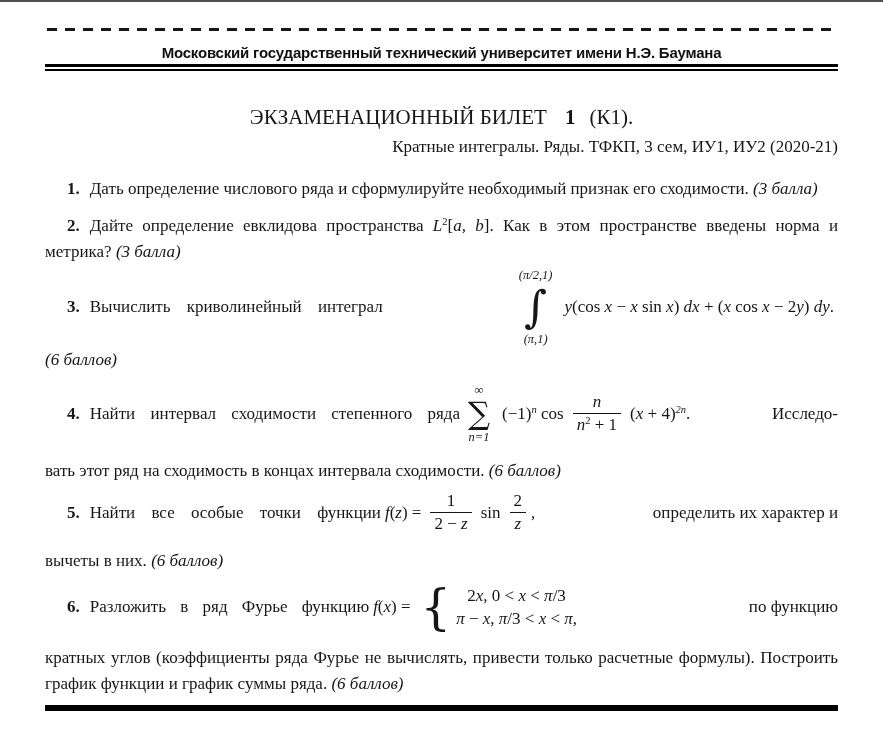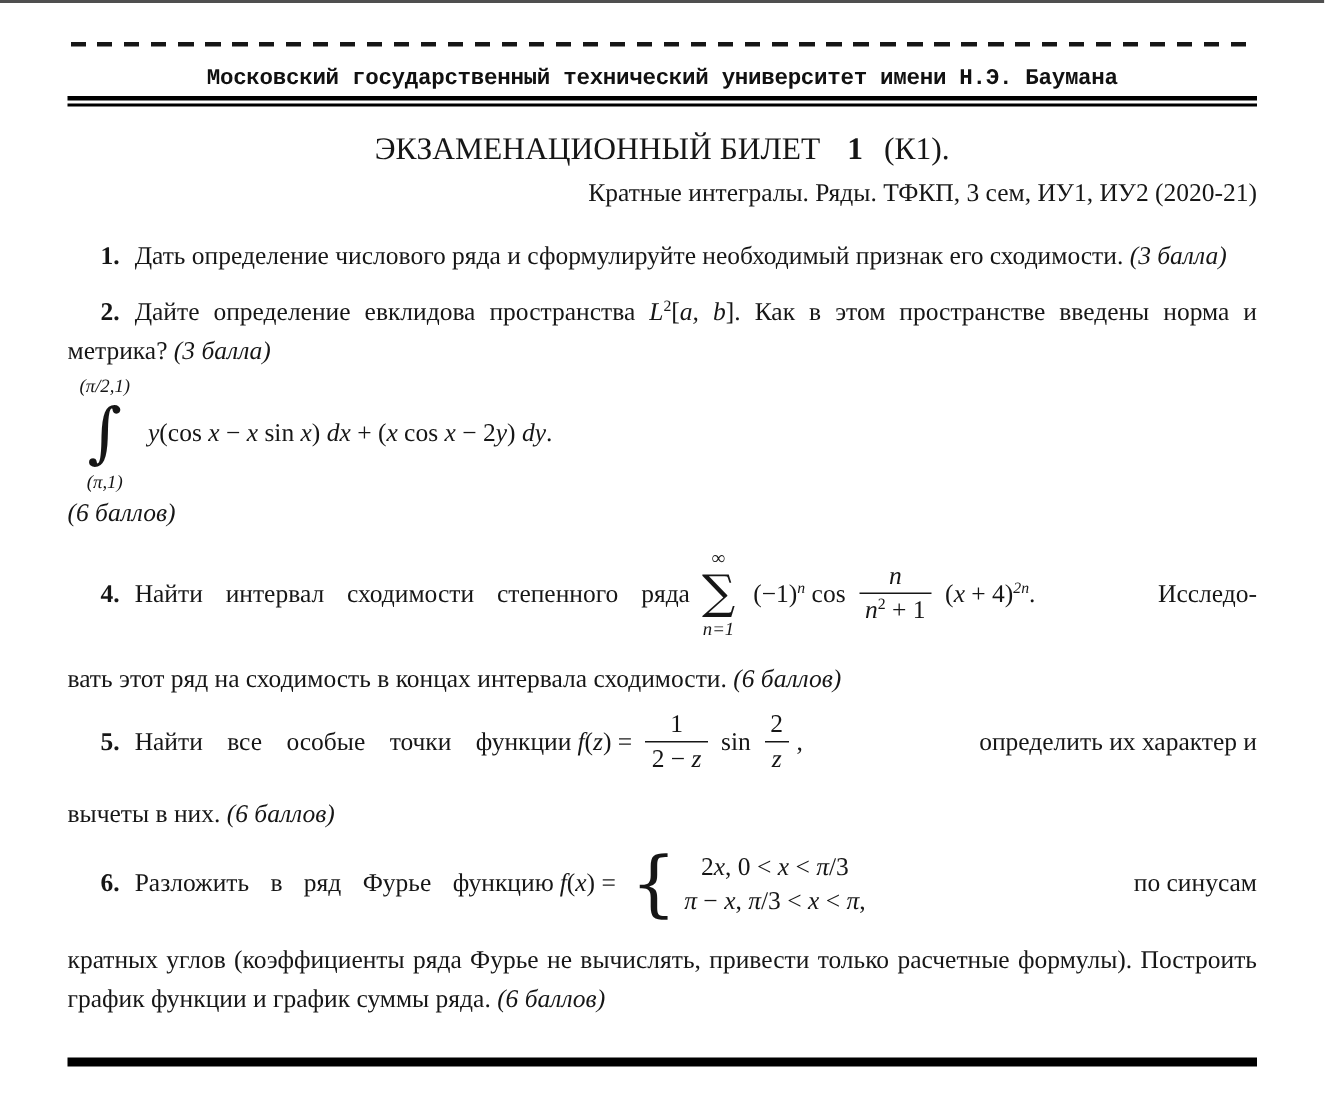--- a/index.html
+++ b/index.html
@@ -8,28 +8,28 @@
     color: #161616; font-family: "Liberation Serif", "DejaVu Serif", serif;
     overflow: hidden;
   }
   .top-border { position: absolute; top: 0; left: 0; width: 883px; height: 2px; background: #4f4f4f; }
   .dashed-line {
     position: absolute; top: 28px; left: 47px; width: 791px; height: 3px;
     background: repeating-linear-gradient(90deg, #161616 0 10px, transparent 10px 18px);
   }
   .institution {
     position: absolute; top: 44px; left: 0; width: 100%; text-align: center;
-    font-family: Liberation Mono, monospace; font-weight: 700; font-size: 15px;
+    font-family: Liberation Sans, sans-serif; font-weight: 700; font-size: 15px;
     letter-spacing: -0.2px; color: #111;
   }
   .double-rule {
     position: absolute; top: 64px; left: 45px; width: 793px; height: 2px;
     border-top: 3px solid #000; border-bottom: 2px solid #000;
   }
-  .doc { position: absolute; top: 86px; left: 45px; width: 793px; }
+  .doc { position: absolute; top: 104px; left: 45px; width: 793px; }
   .doc-title { text-align: center; font-size: 21px; line-height: 26px; }
   .ticket-number { margin: 0 14px 0 18px; }
   .doc-subtitle { text-align: right; font-size: 17px; line-height: 24px; margin-top: 5px; }
 
   .para { font-size: 17px; line-height: 26px; text-align: justify; text-indent: 22px; margin: 0; }
   .p1 { margin-top: 17px; }
   .p2 { margin-top: 11px; }
   .cont { text-indent: 0; margin-top: 14px; }
   .pnum { font-weight: 700; margin-right: 10px; }
   .run-it { font-style: italic; }
@@ -77,20 +77,21 @@
 
   <div class="doc">
     <div class="doc-title"><span>ЭКЗАМЕНАЦИОННЫЙ БИЛЕТ</span><b class="ticket-number">1</b><span>(К1).</span></div>
     <div class="doc-subtitle">Кратные интегралы. Ряды. ТФКП, 3 сем, ИУ1, ИУ2 (2020-21)</div>
 
     <p class="para p1"><b class="pnum">1.</b><span><span>Дать определение числового ряда и сформулируйте необходимый признак его сходимости. </span><span class="run-pts">(3 балла)</span></span></p>
 
     <p class="para p2"><b class="pnum">2.</b><span><span>Дайте определение евклидова пространства </span><span class="run-it">L</span><sup>2</sup><span>[</span><span class="run-it">a, b</span><span>]. Как в этом пространстве введены норма и метрика? </span><span class="run-pts">(3 балла)</span></span></p>
 
     <div class="mathline p3line">
+      <span class="lead"><b class="pnum">3.</b><span>Вычислить криволинейный интеграл</span></span>
       <span class="bigop">
         <span class="lim">(π/2,1)</span>
         <span class="int-glyph">∫</span>
         <span class="lim">(π,1)</span>
       </span>
       <span class="mexpr"><span class="run-it">y</span><span>(cos </span><span class="run-it">x</span><span> − </span><span class="run-it">x</span><span> sin </span><span class="run-it">x</span><span>) </span><span class="run-it">dx</span><span> + (</span><span class="run-it">x</span><span> cos </span><span class="run-it">x</span><span> − 2</span><span class="run-it">y</span><span>) </span><span class="run-it">dy</span><span>.</span></span>
     </div>
     <p class="pts-line">(6 баллов)</p>
 
     <div class="mathline p4line">
@@ -130,19 +131,19 @@
     <div class="mathline p6line">
       <span class="lead"><b class="pnum">6.</b><span>Разложить в ряд Фурье функцию</span></span>
       <span class="mexpr"><span class="run-it">f</span><span>(</span><span class="run-it">x</span><span>) = </span></span>
       <span class="cases">
         <span class="brace">{</span>
         <span class="case-rows">
           <span class="case-row"><span>2</span><span class="run-it">x</span><span>, 0 &lt; </span><span class="run-it">x</span><span> &lt; </span><span class="run-it">π</span><span>/3</span></span>
           <span class="case-row"><span class="run-it">π</span><span> − </span><span class="run-it">x</span><span>, </span><span class="run-it">π</span><span>/3 &lt; </span><span class="run-it">x</span><span> &lt; </span><span class="run-it">π</span><span>,</span></span>
         </span>
       </span>
-      <span class="tail">по синусам</span>
+      <span class="tail">по функцию</span>
     </div>
     <p class="para cont"><span>кратных углов (коэффициенты ряда Фурье не вычислять, привести только расчетные формулы). Построить график функции и график суммы ряда. </span><span class="run-pts">(6 баллов)</span></p>
   </div>
 
   <div class="bottom-rule"></div>
 </div>
 
 </body></html>

